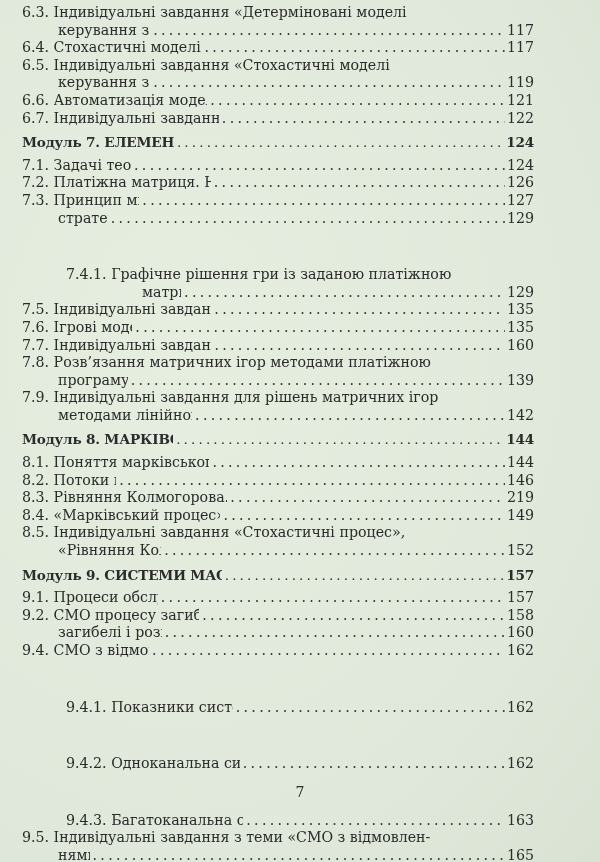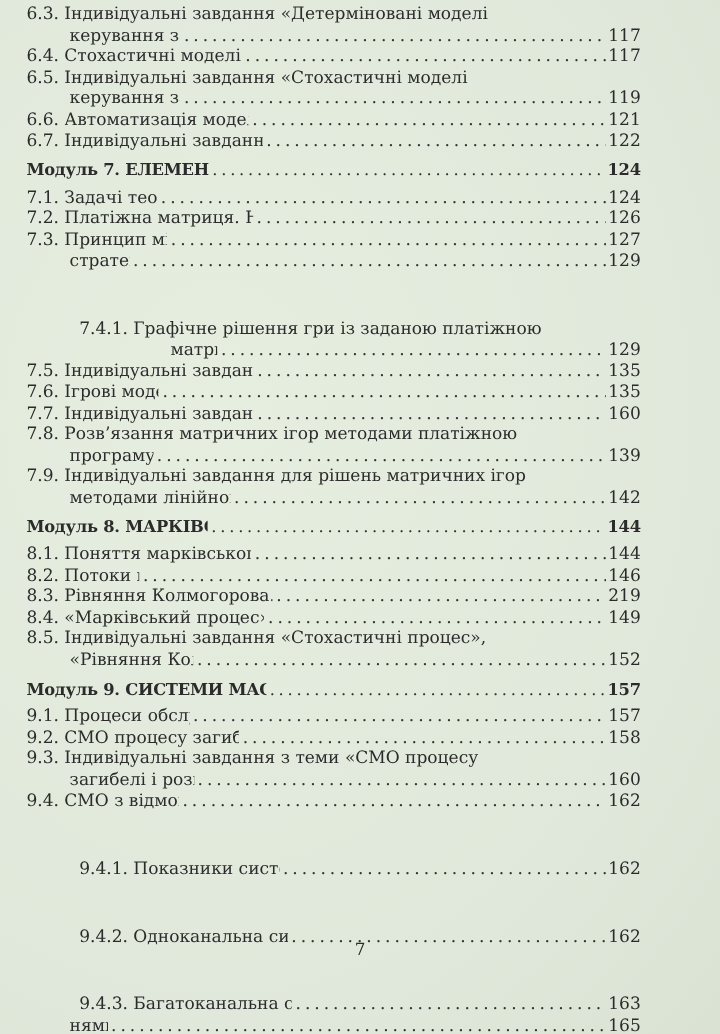--- a/index.html
+++ b/index.html
@@ -221,21 +221,20 @@
       </div>
       <div class="toc-item">
         <div class="entry">
           <span class="num">9.2.&nbsp;</span>
           <span class="txt">СМО процесу загибелі та розмноження</span>
           <span class="dots"></span>
           <span class="pg">158</span>
         </div>
       </div>
       <div class="toc-item">
-        <div class="wrap-line"><span class="num">9.3.&nbsp;</span><span class="txt">Індивідуальні завдання з теми «СМО процесу</span></div>
         <div class="entry cont1">
           <span class="txt">загибелі і розмноження»</span>
           <span class="dots"></span>
           <span class="pg">160</span>
         </div>
       </div>
       <div class="toc-item">
         <div class="entry">
           <span class="num">9.4.&nbsp;</span>
           <span class="txt">СМО з відмовленнями</span>
@@ -261,20 +260,21 @@
       </div>
       <div class="toc-item">
         <div class="entry lvl2">
           <span class="num">9.4.3.&nbsp;</span>
           <span class="txt">Багатоканальна система з відмовленнями</span>
           <span class="dots"></span>
           <span class="pg">163</span>
         </div>
       </div>
       <div class="toc-item">
+        <div class="wrap-line"><span class="num">9.5.&nbsp;</span><span class="txt">Індивідуальні завдання з теми «СМО з відмовлен-</span></div>
         <div class="entry cont1">
           <span class="txt">нями»</span>
           <span class="dots"></span>
           <span class="pg">165</span>
         </div>
       </div>
     </div>
   <div class="folio">7</div>
 </div>
 

